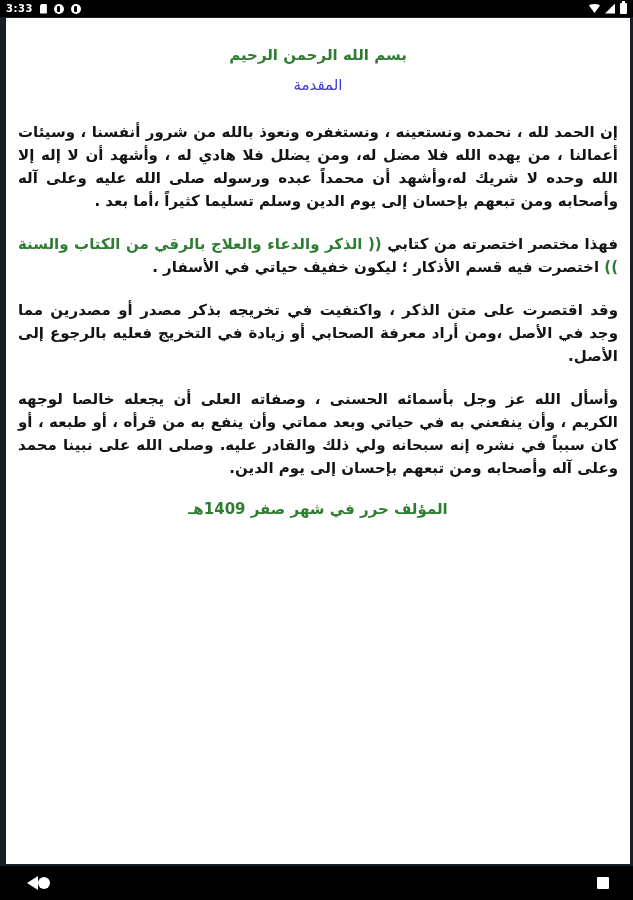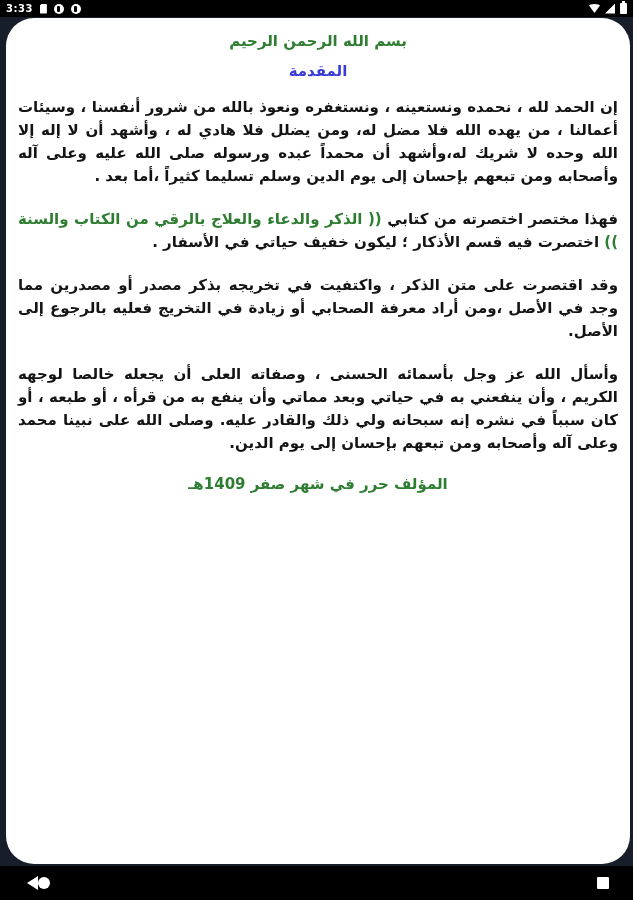--- a/index.html
+++ b/index.html
@@ -37,33 +37,32 @@
   .ic-signal{width:10px;height:10px;background:#fff;
     clip-path:polygon(100% 0,100% 100%,0 100%);}
   .ic-batt{width:7px;height:11px;background:#fff;border-radius:1px;position:relative;}
   .ic-batt::before{content:"";position:absolute;top:-2px;left:2px;width:3px;height:2px;background:#fff;}
   
   .app-area{flex:1 1 auto;padding:1px 3px 2px 6px;min-height:0;}
   .page{
     background:var(--page-bg);
     width:100%;height:100%;
     direction:rtl;
-    padding:10px 12px;
+    padding:24px 12px;
     overflow:hidden;
-    border-radius:28px;
   }
   .basmala{
     color:var(--green);text-align:center;
     font-size:15px;font-weight:bold;
     margin:4px 0 12px;
   }
   .heading{
     color:var(--blue);text-align:center;
-    font-size:15px;font-weight:bold;
-    margin:0 0 16px;
+    font-size:15px;font-weight:normal;
+    margin:0 0 27px;
   }
   .body-text p{
     margin:4px 0 20px;
     font-size:15px;line-height:23px;
     font-weight:bold;
     color:var(--body-text);
     text-align:justify;
   }
   .seg-green{color:var(--green);}
   .footer-line{

